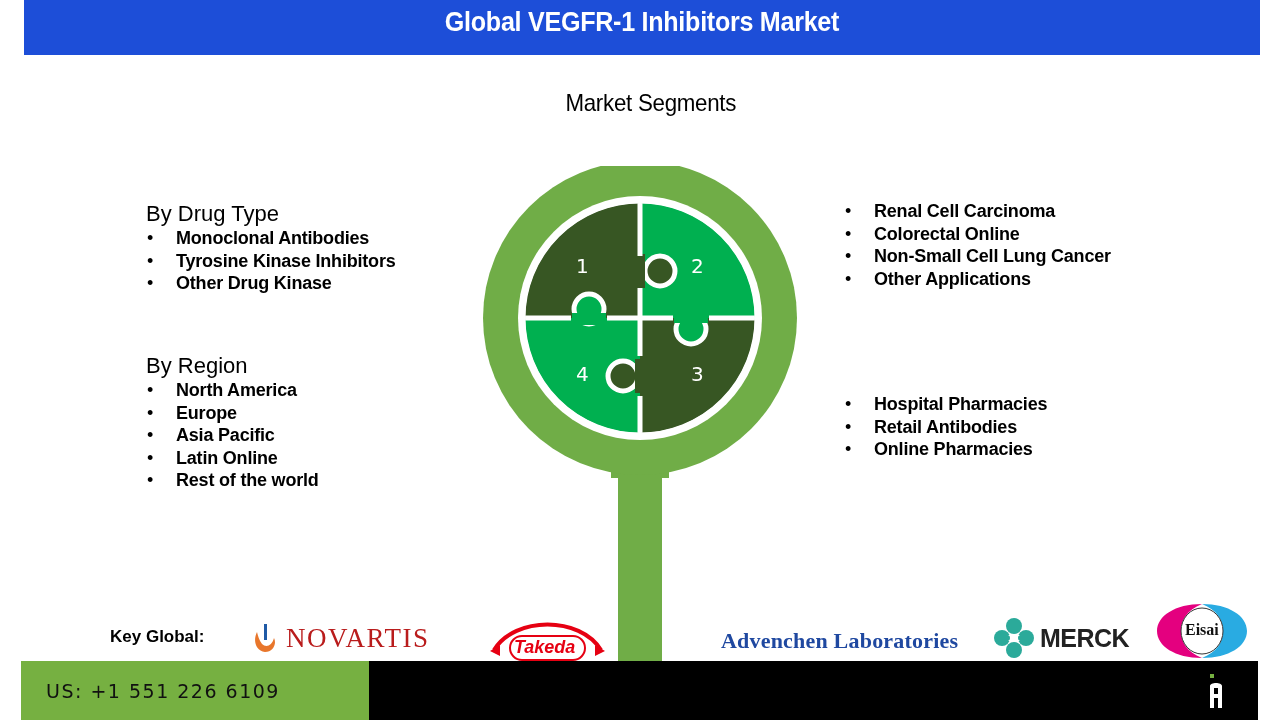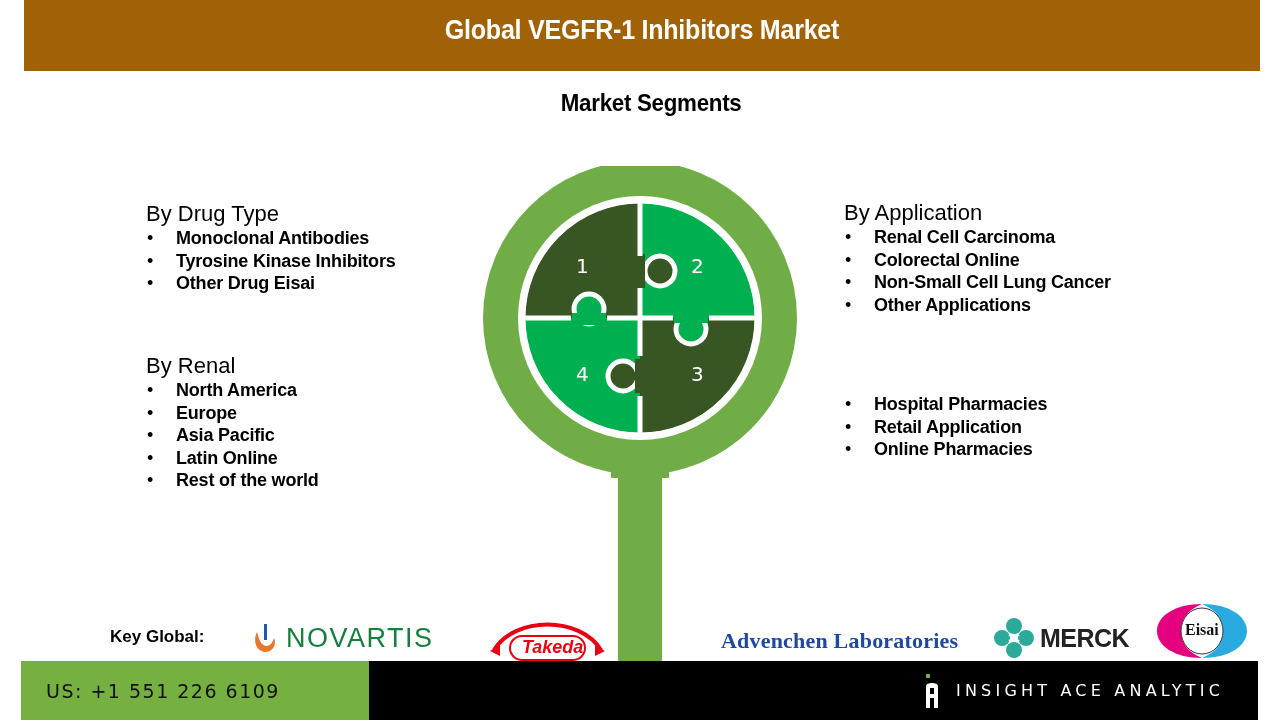--- a/index.html
+++ b/index.html
@@ -1,29 +1,29 @@
 <!DOCTYPE html>
 <html><head>
 <meta charset="utf-8">
 <style>
   * { margin: 0; padding: 0; box-sizing: border-box; }
   html, body { width: 1280px; height: 720px; background: #ffffff; overflow: hidden; }
   body { position: relative; font-family: "Liberation Sans", sans-serif; color: #000; }
 
   .header-bar {
-    position: absolute; left: 24px; top: 0; width: 1236px; height: 71px;
-    background: #a16207; display: flex; align-items: center; justify-content: center;
+    position: absolute; left: 24px; top: 0; width: 1236px; height: 55px;
+    background: #1d4ed8; display: flex; align-items: center; justify-content: center;
   }
   .header-title {
     color: #fff; font-weight: bold; font-size: 27px; letter-spacing: -0.3px;
     transform: scaleX(0.93); margin-top: -10px;
   }
   .subtitle {
     position: absolute; left: 0; width: 1280px; top: 89px; text-align: center;
-    font-weight: bold; font-size: 24px; letter-spacing: -0.3px;
+    font-weight: normal; font-size: 24px; letter-spacing: -0.3px;
   }
   .subtitle span { display: inline-block; transform: scaleX(0.93); margin-left: 22px; }
 
   .segment { position: absolute; }
   .segment h3 { font-size: 22px; font-weight: normal; line-height: 26px; white-space: nowrap; }
   .segment ul { list-style: none; }
   .segment li {
     font-size: 18px; font-weight: bold; line-height: 22.5px; white-space: nowrap;
     display: flex; letter-spacing: -0.2px;
   }
@@ -35,21 +35,21 @@
   .seg-dist { left: 844px; top: 393px; }
 
   .magnifier { position: absolute; left: 483px; top: 166px; width: 315px; height: 500px; }
 
   .key-players-label {
     position: absolute; left: 110px; top: 627px; font-size: 17px; font-weight: bold;
   }
   .logo { position: absolute; }
   .logo-novartis { left: 252px; top: 620px; height: 36px; display: flex; align-items: center; }
   .logo-novartis .nv-text {
-    font-family: Liberation Sans, sans-serif; color: #15803d; font-size: 27px; letter-spacing: 1.5px;
+    font-family: Liberation Serif, serif; color: #b91c1c; font-size: 27px; letter-spacing: 1.5px;
     margin-left: 8px;
   }
   .logo-takeda { left: 490px; top: 620px; width: 115px; height: 42px; }
   .logo-advenchen {
     left: 688px; top: 628px; font-family: "Liberation Serif", serif; font-weight: bold;
     color: #1f48a0; font-size: 22px; letter-spacing: 0.2px; white-space: nowrap; margin-left: 33px;
   }
   .logo-merck { left: 994px; top: 618px; display: flex; align-items: center; }
   .logo-merck .mk-text { font-weight: bold; font-size: 25px; color: #222; letter-spacing: -0.5px; margin-left: 6px; }
   .logo-eisai { left: 1155px; top: 602px; width: 94px; height: 58px; }
@@ -88,27 +88,27 @@
     <li>
         <span class="bullet">•</span>
         <span>Monoclonal Antibodies</span>
       </li>
     <li>
         <span class="bullet">•</span>
         <span>Tyrosine Kinase Inhibitors</span>
       </li>
     <li>
         <span class="bullet">•</span>
-        <span>Other Drug Eisai</span>
+        <span>Other Drug Kinase</span>
       </li>
   </ul>
 </div>
 
 <div class="segment seg-region">
-  <h3>By Renal</h3>
+  <h3>By Region</h3>
   <ul>
     <li>
         <span class="bullet">•</span>
         <span>North America</span>
       </li>
     <li>
         <span class="bullet">•</span>
         <span>Europe</span>
       </li>
     <li>
@@ -120,21 +120,20 @@
         <span>Latin Online</span>
       </li>
     <li>
         <span class="bullet">•</span>
         <span>Rest of the world</span>
       </li>
   </ul>
 </div>
 
 <div class="segment seg-app">
-  <h3>By Application</h3>
   <ul>
     <li>
         <span class="bullet">•</span>
         <span>Renal Cell Carcinoma</span>
       </li>
     <li>
         <span class="bullet">•</span>
         <span>Colorectal Online</span>
       </li>
     <li>
@@ -149,21 +148,21 @@
 </div>
 
 <div class="segment seg-dist">
   <ul>
     <li>
         <span class="bullet">•</span>
         <span>Hospital Pharmacies</span>
       </li>
     <li>
         <span class="bullet">•</span>
-        <span>Retail Application</span>
+        <span>Retail Antibodies</span>
       </li>
     <li>
         <span class="bullet">•</span>
         <span>Online Pharmacies</span>
       </li>
   </ul>
 </div>
 
 <div class="magnifier">
   <svg width="315" height="500" viewBox="0 0 315 500">
@@ -223,21 +222,21 @@
   <span class="nv-text">NOVARTIS</span>
 </div>
 
 <div class="logo logo-takeda">
   <svg width="115" height="42" viewBox="0 0 115 42" style="position:absolute;left:0;top:0;">
     <path d="M4 30 C25 -4, 90 -4, 111 30" fill="none" stroke="#e60012" stroke-width="4"></path>
     <path d="M0 31 L10 25 L10 36 Z" fill="#e60012"></path>
     <path d="M115 31 L105 25 L105 36 Z" fill="#e60012"></path>
     <rect x="20" y="16" width="75" height="24" rx="12" fill="#fff" stroke="#e60012" stroke-width="2"></rect>
   </svg>
-  <span style="position:absolute;left:32px;top:17px;color:#e60012;font-weight:bold;font-style:italic;font-size:18px;">Takeda</span>
+  <span style="position:absolute;left:24px;top:17px;color:#e60012;font-weight:bold;font-style:italic;font-size:18px;">Takeda</span>
 </div>
 
 <div class="logo logo-advenchen">Advenchen Laboratories</div>
 
 <div class="logo logo-merck">
   <svg width="40" height="40" viewBox="0 0 40 40">
     <circle cx="20" cy="8" r="8" fill="#2baa9a"></circle>
     <circle cx="20" cy="32" r="8" fill="#2baa9a"></circle>
     <circle cx="8" cy="20" r="8" fill="#2baa9a"></circle>
     <circle cx="32" cy="20" r="8" fill="#2baa9a"></circle>
@@ -258,15 +257,14 @@
 
 <div class="footer">
   <div class="footer-phone">
     <span>US: +1 551 226 6109</span>
   </div>
   <div class="footer-brand">
     <svg width="16" height="34" viewBox="0 0 16 34">
       <rect x="2" y="0" width="4" height="4" fill="#76b041"></rect>
       <path d="M2 34 L2 12 C2 8, 14 8, 14 12 L14 34 L10 34 L10 24 L6 24 L6 34 Z M6 20 L10 20 L10 14 L6 14 Z" fill="#fff"></path>
     </svg>
-    <span class="brand-text">INSIGHT ACE ANALYTIC</span>
   </div>
 </div>
 
 </body></html>

